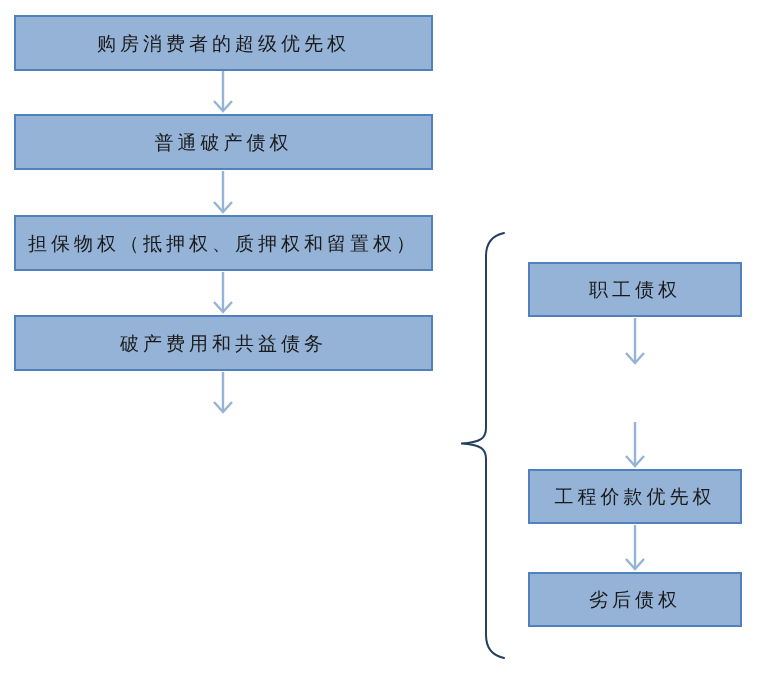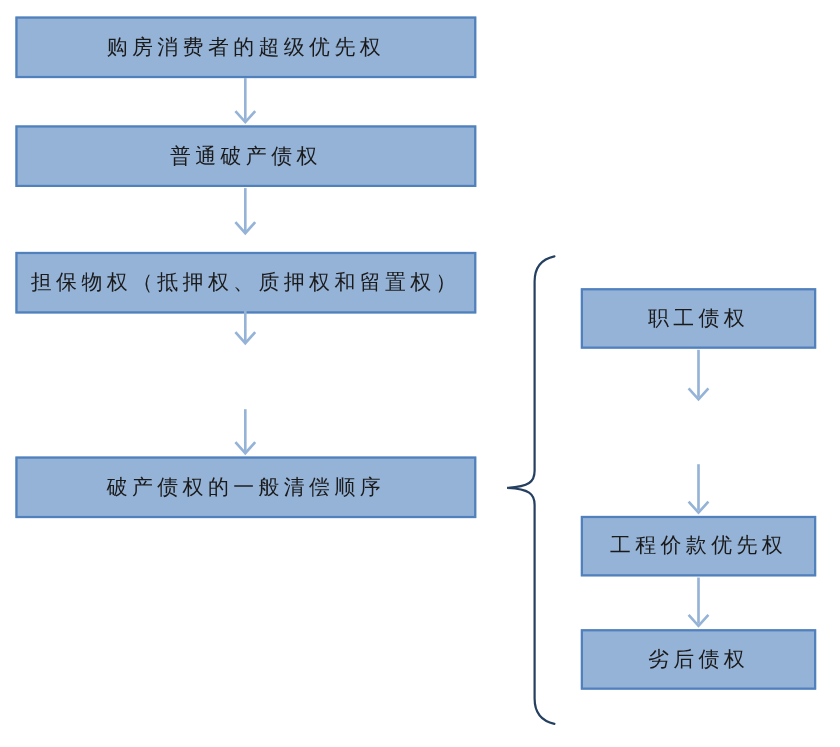--- a/index.html
+++ b/index.html
@@ -51,25 +51,25 @@
 <body>
 
 <div class="canvas">
 
   <div class="box left-col" style="top:15px">
     <span>购房消费者的超级优先权</span>
   </div>
   <div class="box left-col" style="top:114px">
     <span>普通破产债权</span>
   </div>
-  <div class="box left-col" style="top:229px">
+  <div class="box left-col" style="top:215px">
     <span>担保物权（抵押权、质押权和留置权）</span>
   </div>
-  <div class="box left-col" style="top:415px">
-    <span>破产债权的一般清偿顺序</span>
+  <div class="box left-col" style="top:315px">
+    <span>破产费用和共益债务</span>
   </div>
 
   <div class="box right-col" style="top:262px">
     <span>职工债权</span>
   </div>
   <div class="box right-col" style="top:469px">
     <span>工程价款优先权</span>
   </div>
   <div class="box right-col" style="top:572px">
     <span>劣后债权</span>

